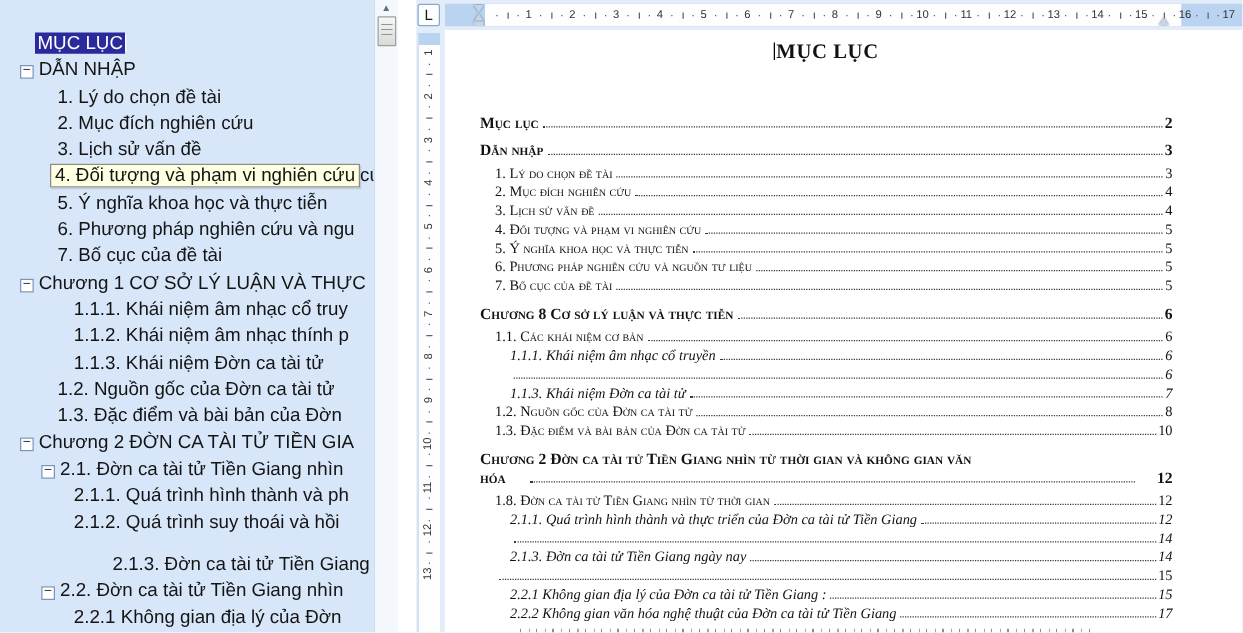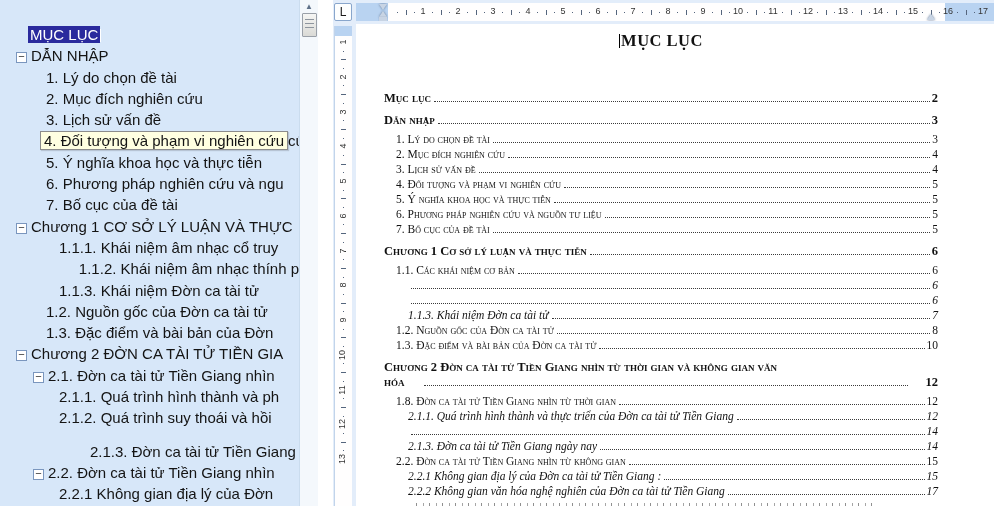--- a/index.html
+++ b/index.html
@@ -108,21 +108,21 @@
     <div class="dm-row" style="padding-left: 16px;"><span class="exp">−</span><span>DẪN NHẬP</span></div>
     <div class="dm-row" style="padding-left: 46px;"><span>1. Lý do chọn đề tài</span></div>
     <div class="dm-row" style="padding-left: 46px;"><span>2. Mục đích nghiên cứu</span></div>
     <div class="dm-row" style="padding-left: 46px;"><span>3. Lịch sử vấn đề</span></div>
     <div class="dm-row" style="padding-left: 40px;"><span class="tip-box">4. Đối tượng và phạm vi nghiên cứu</span><span>cú</span></div>
     <div class="dm-row" style="padding-left: 46px;"><span>5. Ý nghĩa khoa học và thực tiễn</span></div>
     <div class="dm-row" style="padding-left: 46px;"><span>6. Phương pháp nghiên cứu và ngu</span></div>
     <div class="dm-row" style="padding-left: 46px;"><span>7. Bố cục của đề tài</span></div>
     <div class="dm-row" style="padding-left: 16px;"><span class="exp">−</span><span>Chương 1  CƠ SỞ LÝ LUẬN VÀ THỰC</span></div>
     <div class="dm-row" style="padding-left: 59px;"><span>1.1.1. Khái niệm âm nhạc cổ truy</span></div>
-    <div class="dm-row" style="padding-left: 59px; text-align: right;"><span>1.1.2. Khái niệm âm nhạc thính p</span></div>
+    <div class="dm-row" style="padding-left: 59px;"><span>1.1.2. Khái niệm âm nhạc thính p</span></div>
     <div class="dm-row" style="padding-left: 59px;"><span>1.1.3. Khái niệm Đờn ca tài tử</span></div>
     <div class="dm-row" style="padding-left: 46px;"><span>1.2. Nguồn gốc của Đờn ca tài tử</span></div>
     <div class="dm-row" style="padding-left: 46px;"><span>1.3. Đặc điểm và bài bản của Đờn</span></div>
     <div class="dm-row" style="padding-left: 16px;"><span class="exp">−</span><span>Chương 2  ĐỜN CA TÀI TỬ TIỀN GIA</span></div>
     <div class="dm-row" style="padding-left: 33px;"><span class="exp">−</span><span>2.1. Đờn ca tài tử Tiền Giang nhìn</span></div>
     <div class="dm-row" style="padding-left: 59px;"><span>2.1.1. Quá trình hình thành và ph</span></div>
     <div class="dm-row" style="padding-left: 59px;"><span>2.1.2. Quá trình suy thoái và hồi</span></div>
     <div class="dm-row" style="padding-left: 90px; margin-top: 12px;"><span>2.1.3. Đờn ca tài tử Tiền Giang n</span></div>
     <div class="dm-row" style="padding-left: 33px;"><span class="exp">−</span><span>2.2. Đờn ca tài tử Tiền Giang nhìn</span></div>
     <div class="dm-row" style="padding-left: 59px;"><span>2.2.1 Không gian địa lý của Đờn</span></div>
@@ -312,30 +312,31 @@
           <span>6. Phương pháp nghiên cứu và nguồn tư liệu</span>
           <span class="leader"></span>
           <span class="pgnum">5</span>
         </div>
         <div class="toc-row toc-l2">
           <span>7. Bố cục của đề tài</span>
           <span class="leader"></span>
           <span class="pgnum">5</span>
         </div>
         <div class="toc-row toc-l1">
-          <span>Chương 1  Cơ sở lý luận và thực tiễn</span>
+          <span>Chương 8  Cơ sở lý luận và thực tiễn</span>
           <span class="leader"></span>
           <span class="pgnum">6</span>
         </div>
         <div class="toc-row toc-l2">
           <span>1.1. Các khái niệm cơ bản</span>
           <span class="leader"></span>
           <span class="pgnum">6</span>
         </div>
         <div class="toc-row toc-l3">
+          <span>1.1.1. Khái niệm âm nhạc cổ truyền</span>
           <span class="leader"></span>
           <span class="pgnum">6</span>
         </div>
         <div class="toc-row toc-l3">
           <span class="leader"></span>
           <span class="pgnum">6</span>
         </div>
         <div class="toc-row toc-l3">
           <span>1.1.3. Khái niệm Đờn ca tài tử</span>
           <span class="leader"></span>
@@ -370,30 +371,29 @@
         <div class="toc-row toc-l3">
           <span class="leader"></span>
           <span class="pgnum">14</span>
         </div>
         <div class="toc-row toc-l3">
           <span>2.1.3. Đờn ca tài tử Tiền Giang ngày nay</span>
           <span class="leader"></span>
           <span class="pgnum">14</span>
         </div>
         <div class="toc-row toc-l2">
-          <span>2.2. Đờn ca tài tử Tiền Giang nhìn từ không gian</span>
           <span class="leader"></span>
           <span class="pgnum">15</span>
         </div>
         <div class="toc-row toc-l3">
           <span>2.2.1 Không gian địa lý của Đờn ca tài tử Tiền Giang :</span>
           <span class="leader"></span>
           <span class="pgnum">15</span>
         </div>
         <div class="toc-row toc-l3">
-          <span>2.2.2 Không gian văn hóa nghệ nghiên của Đờn ca tài tử Tiền Giang</span>
+          <span>2.2.2 Không gian văn hóa nghệ thuật của Đờn ca tài tử Tiền Giang</span>
           <span class="leader"></span>
           <span class="pgnum">17</span>
         </div>
       </div>
   </div>
   <div class="partial"></div>
 </div>
 
 </body></html>

